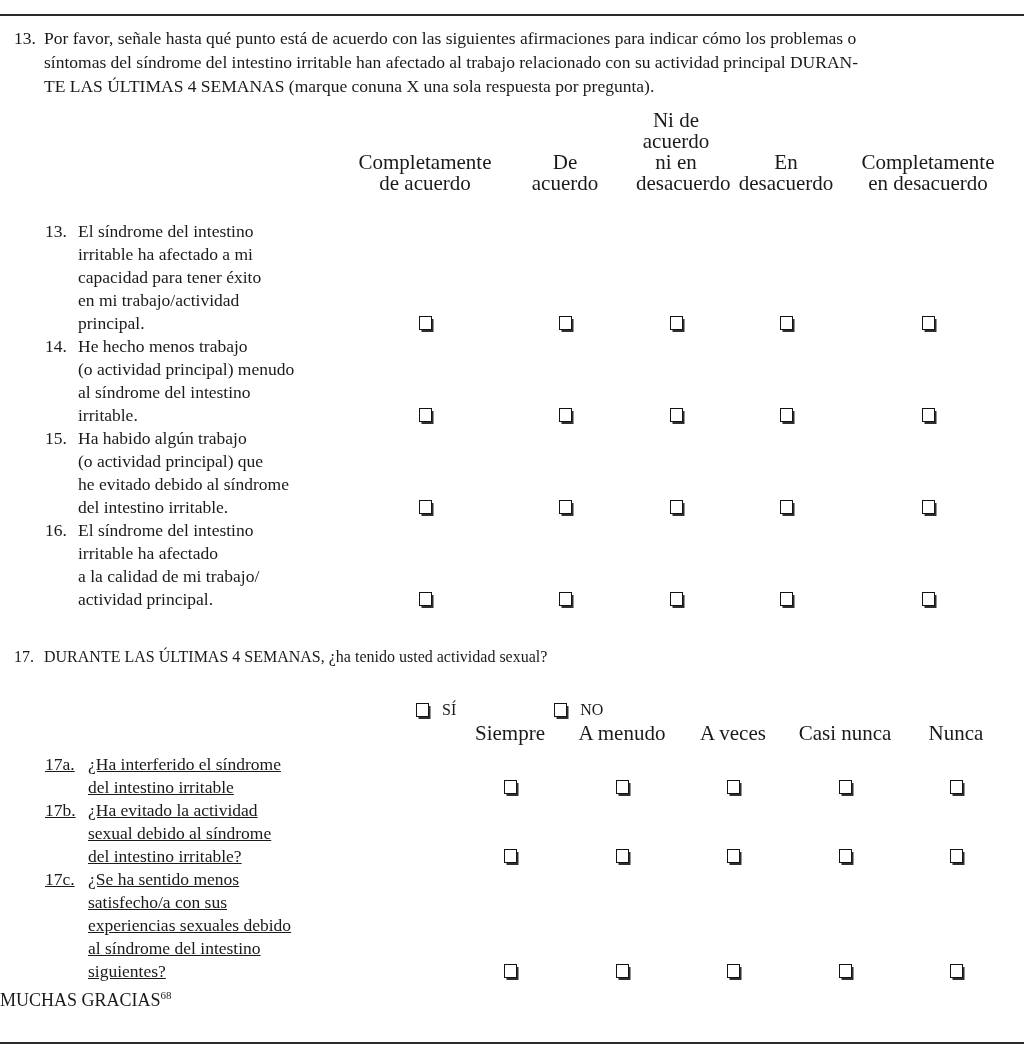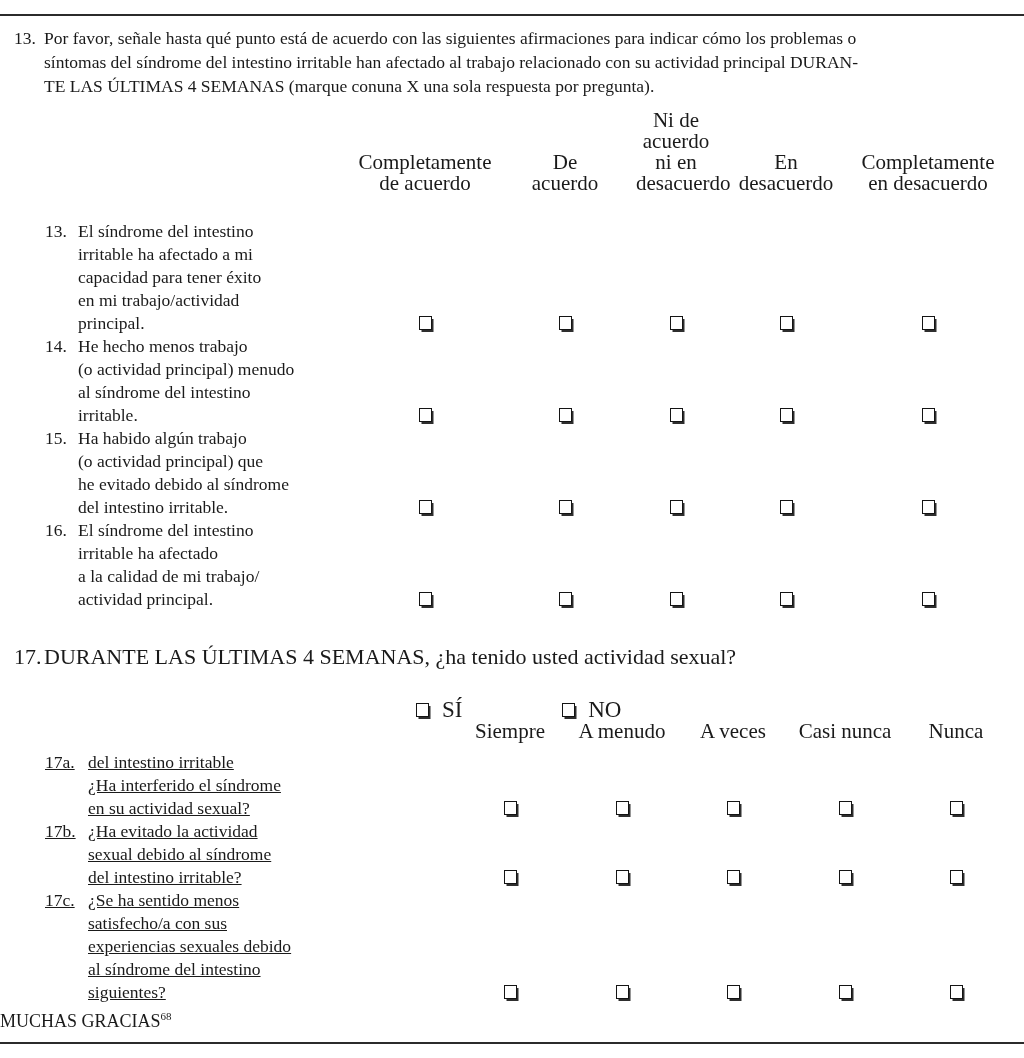--- a/index.html
+++ b/index.html
@@ -30,21 +30,21 @@
     padding-left: 14px;
     margin-top: 10px;
     font-size: 17.5px;
     line-height: 24px;
   }
   .q17head {
     display: grid;
     grid-template-columns: 30px 1fr;
     padding-left: 14px;
     margin-top: 34px;
-    font-size: 22px;
+    font-size: 16px;
     line-height: 24px;
   }
 
   
   .m1 { display: grid; grid-template-columns: 356px 138px 142px 80px 140px 144px; }
   
   .m2 { display: grid; grid-template-columns: 454px 112px 112px 110px 114px 108px; }
 
   .hdr-cell {
     align-self: end;
@@ -80,21 +80,21 @@
     width: 11px;
     height: 12px;
     background: #ffffff;
     border: 1.6px solid #141414;
     box-shadow: 2px 2.5px 0 -0.5px #2e2e2e;
   }
 
   .yesno {
     margin-top: 15px;
     padding-left: 416px;
-    font-size: 23px;
+    font-size: 16px;
     line-height: 20px;
     white-space: nowrap;
   }
   .yesno .opt { display: inline-flex; align-items: center; }
   .yesno .opt + .opt { margin-left: 94px; margin-top: 16px; }
   .yesno .cb { margin-right: 13px; }
 
   .footer {
     text-align: left;
     padding-right: 14px;
@@ -240,23 +240,22 @@
   <div class="hdr-cell">Casi nunca</div>
   <div class="hdr-cell">Nunca</div>
 </div>
 
 <div class="rows-2">
 
   <div class="m2">
     <div class="item-label">
       <div>17a.</div>
       <div>
+          <div>¿Ha interferido el síndrome</div>
           <div>del intestino irritable</div>
-          <div>¿Ha interferido el síndrome</div>
-          <div>en su actividad sexual?</div>
         </div>
     </div>
     <div class="cb-cell"><span class="cb"></span></div>
     <div class="cb-cell"><span class="cb"></span></div>
     <div class="cb-cell"><span class="cb"></span></div>
     <div class="cb-cell"><span class="cb"></span></div>
     <div class="cb-cell"><span class="cb"></span></div>
   </div>
 
   <div class="m2">

